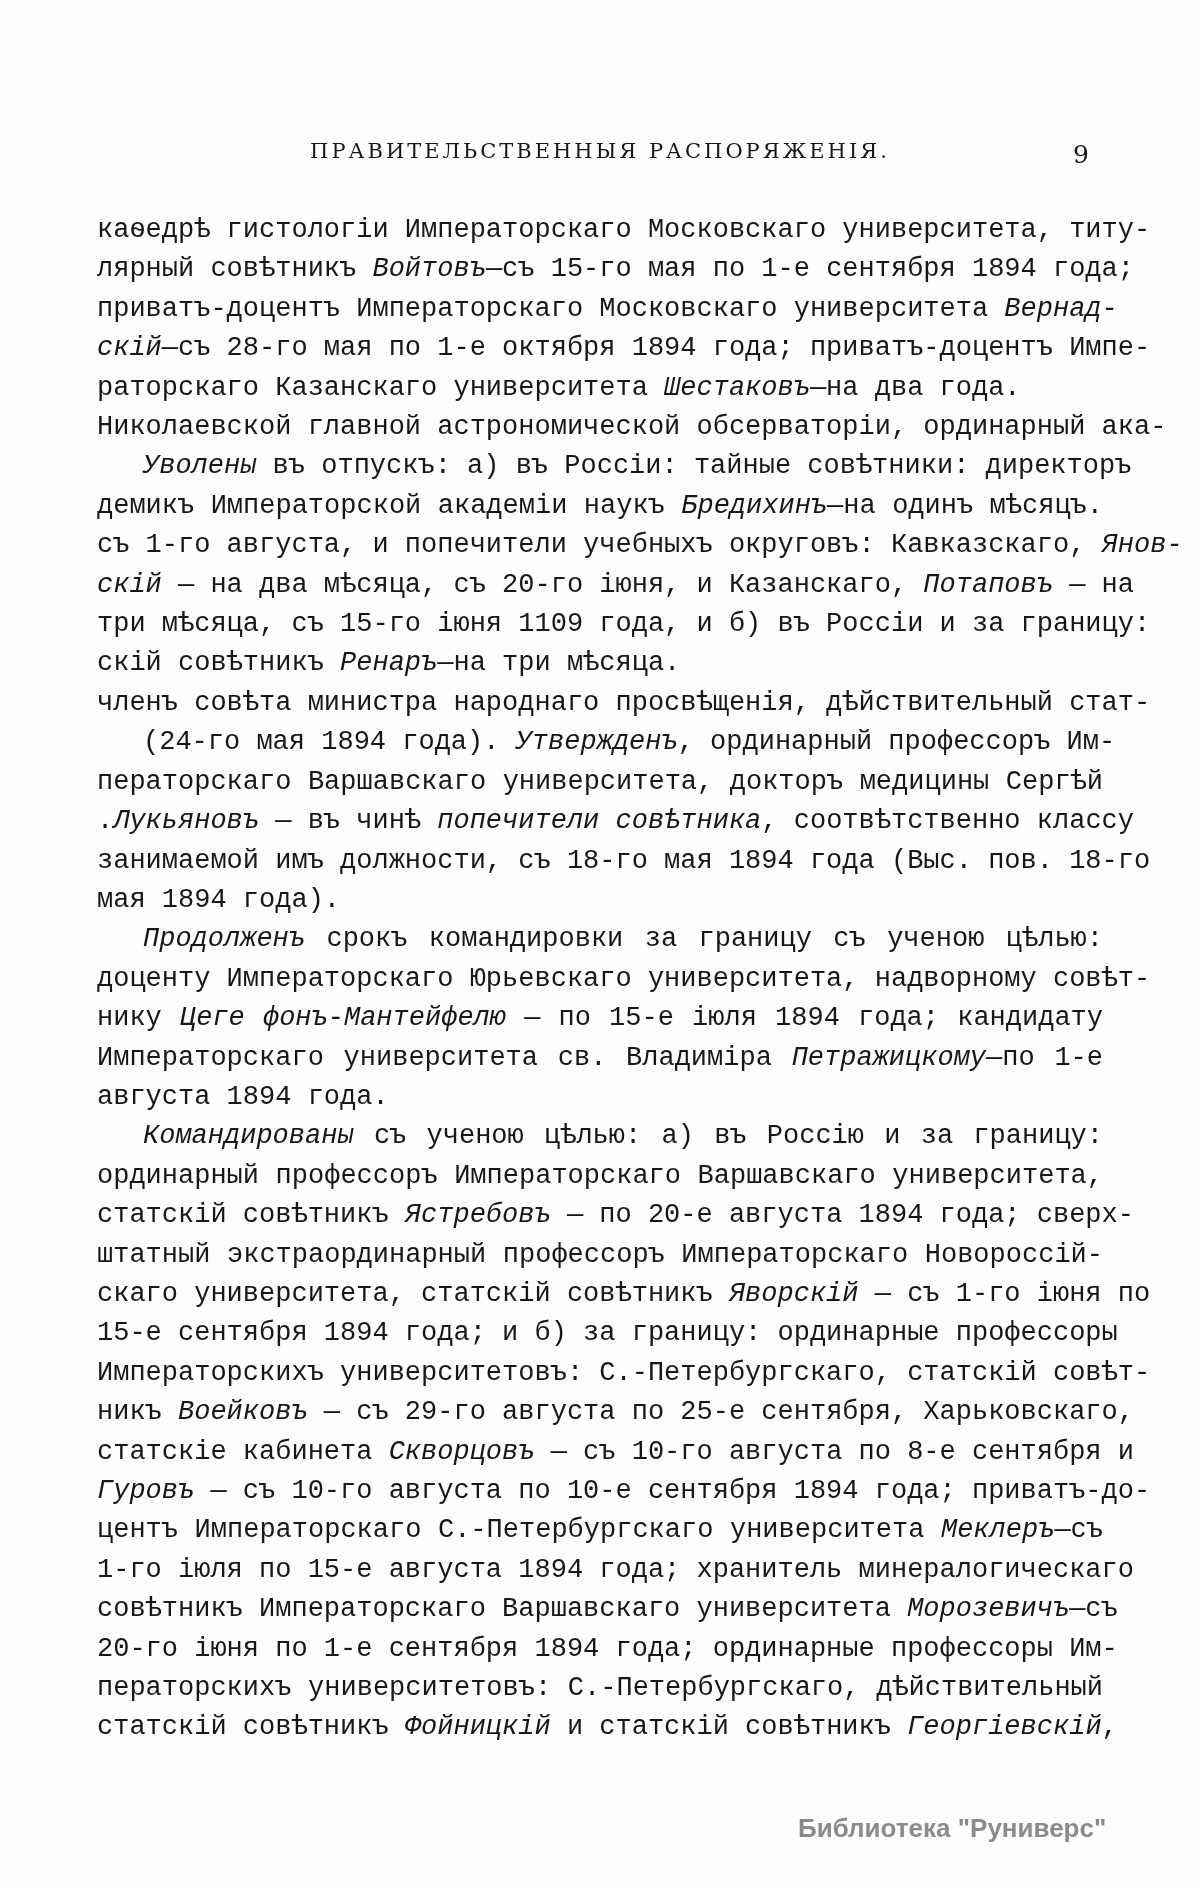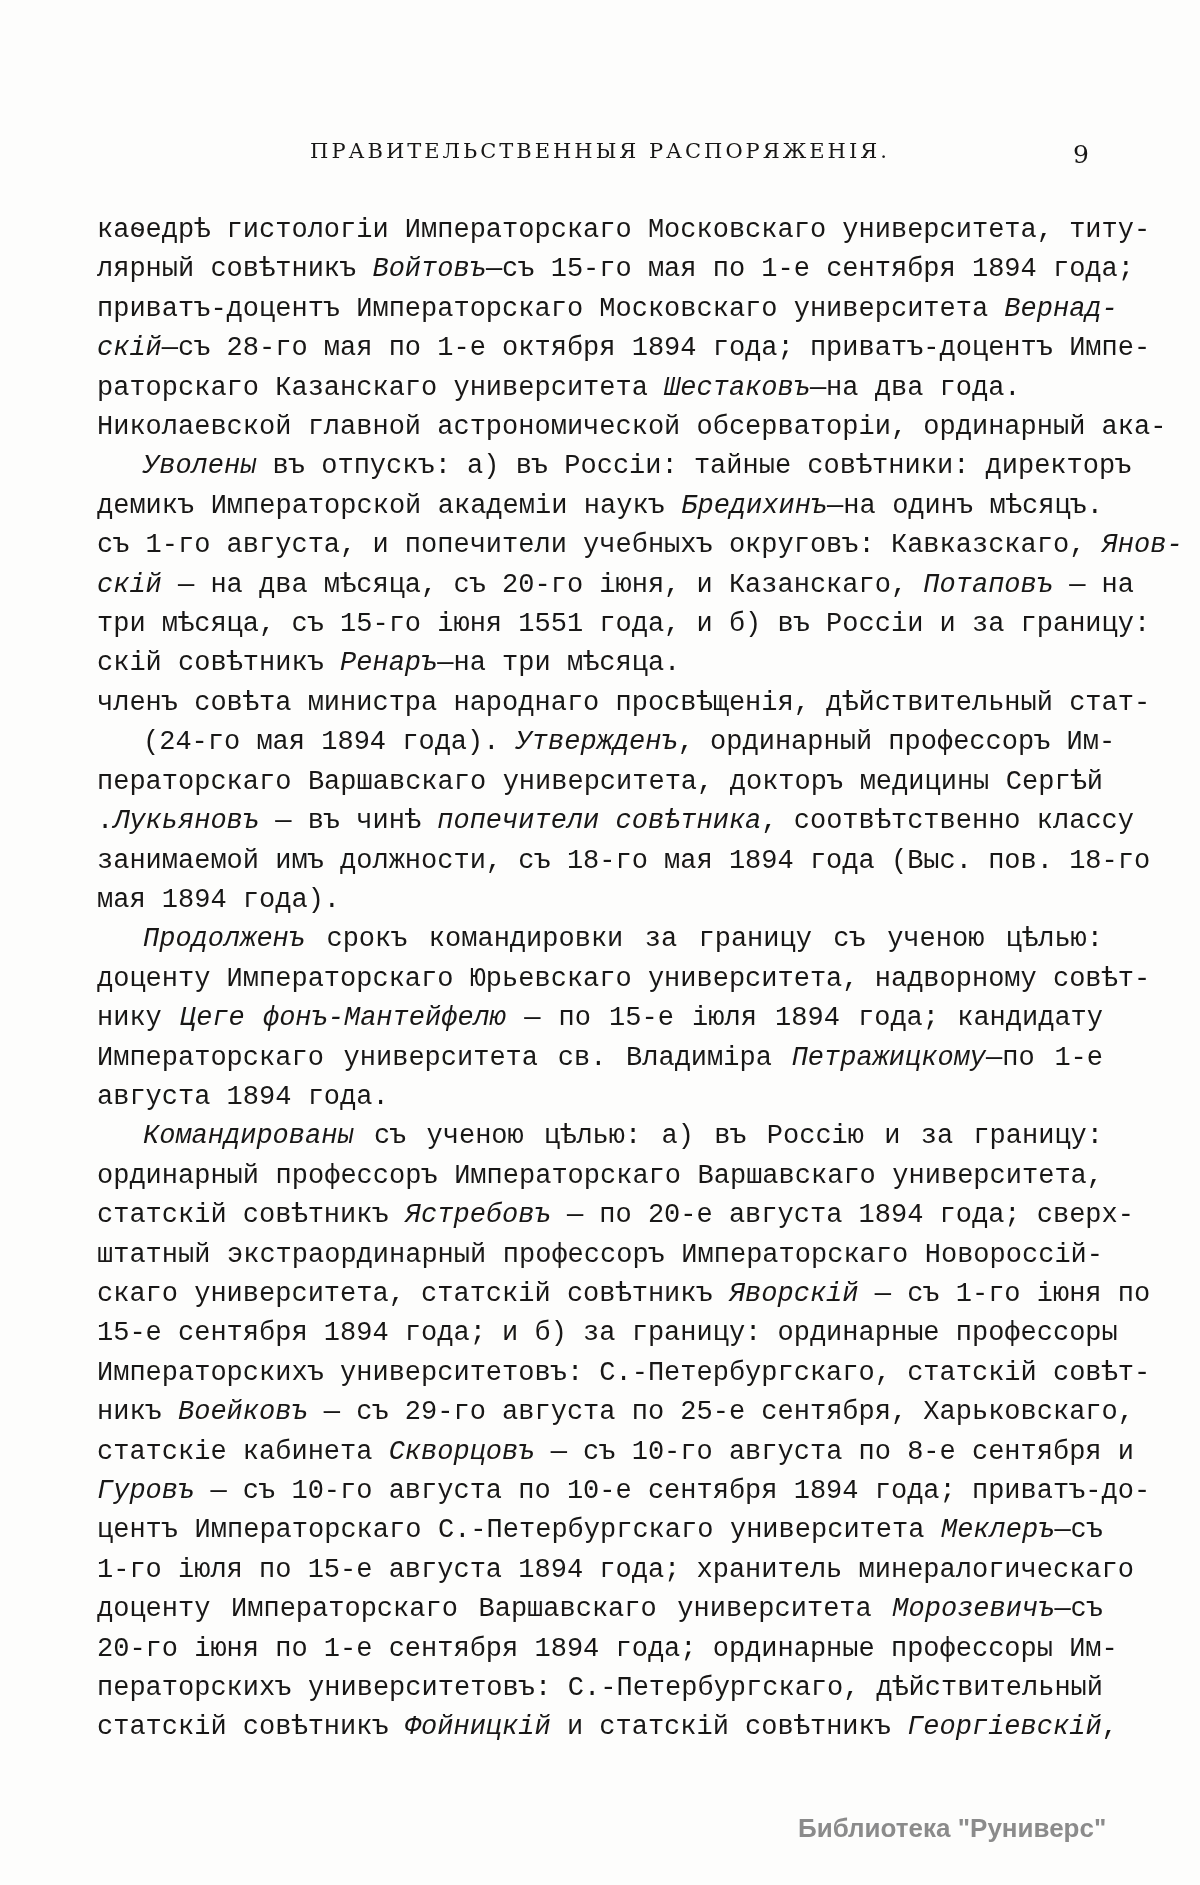--- a/index.html
+++ b/index.html
@@ -69,21 +69,21 @@
       <div class="line"><span>каѳедрѣ гистологіи Императорскаго Московскаго университета, титу-</span></div>
       <div class="line"><span>лярный совѣтникъ </span><span class="it">Войтовъ</span><span>—съ 15-го мая по 1-е сентября 1894 года;</span></div>
       <div class="line"><span>приватъ-доцентъ Императорскаго Московскаго университета </span><span class="it">Вернад-</span></div>
       <div class="line"><span class="it">скій</span><span>—съ 28-го мая по 1-е октября 1894 года; приватъ-доцентъ Импе-</span></div>
       <div class="line nojust"><span>раторскаго Казанскаго университета </span><span class="it">Шестаковъ</span><span>—на два года.</span></div>
       <div class="line"><span>Николаевской главной астрономической обсерваторіи, ординарный ака-</span></div>
       <div class="line indent"><span class="it">Уволены</span><span> въ отпускъ: а) въ Россіи: тайные совѣтники: директоръ</span></div>
       <div class="line"><span>демикъ Императорской академіи наукъ </span><span class="it">Бредихинъ</span><span>—на одинъ мѣсяцъ.</span></div>
       <div class="line"><span>съ 1-го августа, и попечители учебныхъ округовъ: Кавказскаго, </span><span class="it">Янов-</span></div>
       <div class="line"><span class="it">скій</span><span> — на два мѣсяца, съ 20-го іюня, и Казанскаго, </span><span class="it">Потаповъ</span><span> — на</span></div>
-      <div class="line"><span>три мѣсяца, съ 15-го іюня 1551 года, и б) въ Россіи и за границу:</span></div>
+      <div class="line"><span>три мѣсяца, съ 15-го іюня 1109 года, и б) въ Россіи и за границу:</span></div>
       <div class="line nojust"><span>скій совѣтникъ </span><span class="it">Ренаръ</span><span>—на три мѣсяца.</span></div>
       <div class="line"><span>членъ совѣта министра народнаго просвѣщенія, дѣйствительный стат-</span></div>
       <div class="line indent"><span>(24-го мая 1894 года). </span><span class="it">Утвержденъ</span><span>, ординарный профессоръ Им-</span></div>
       <div class="line"><span>ператорскаго Варшавскаго университета, докторъ медицины Сергѣй</span></div>
       <div class="line"><span>.</span><span class="it">Лукьяновъ</span><span> — въ чинѣ </span><span class="it">попечители совѣтника</span><span>, соотвѣтственно классу</span></div>
       <div class="line"><span>занимаемой имъ должности, съ 18-го мая 1894 года (Выс. пов. 18-го</span></div>
       <div class="line nojust"><span>мая 1894 года).</span></div>
       <div class="line indent"><span class="it">Продолженъ</span><span> срокъ командировки за границу съ ученою цѣлью:</span></div>
       <div class="line"><span>доценту Императорскаго Юрьевскаго университета, надворному совѣт-</span></div>
       <div class="line"><span>нику </span><span class="it">Цеге фонъ-Мантейфелю</span><span> — по 15-е іюля 1894 года; кандидату</span></div>
@@ -94,21 +94,21 @@
       <div class="line"><span>статскій совѣтникъ </span><span class="it">Ястребовъ</span><span> — по 20-е августа 1894 года; сверх-</span></div>
       <div class="line"><span>штатный экстраординарный профессоръ Императорскаго Новороссій-</span></div>
       <div class="line"><span>скаго университета, статскій совѣтникъ </span><span class="it">Яворскій</span><span> — съ 1-го іюня по</span></div>
       <div class="line"><span>15-е сентября 1894 года; и б) за границу: ординарные профессоры</span></div>
       <div class="line"><span>Императорскихъ университетовъ: С.-Петербургскаго, статскій совѣт-</span></div>
       <div class="line"><span>никъ </span><span class="it">Воейковъ</span><span> — съ 29-го августа по 25-е сентября, Харьковскаго,</span></div>
       <div class="line"><span>статскіе кабинета </span><span class="it">Скворцовъ</span><span> — съ 10-го августа по 8-е сентября и</span></div>
       <div class="line"><span class="it">Гуровъ</span><span> — съ 10-го августа по 10-е сентября 1894 года; приватъ-до-</span></div>
       <div class="line"><span>центъ Императорскаго С.-Петербургскаго университета </span><span class="it">Меклеръ</span><span>—съ</span></div>
       <div class="line"><span>1-го іюля по 15-е августа 1894 года; хранитель минералогическаго</span></div>
-      <div class="line"><span>доценту Императорскаго Варшавскаго университета </span><span class="it">Морозевичъ</span><span>—съ</span></div>
+      <div class="line"><span>совѣтникъ Императорскаго Варшавскаго университета </span><span class="it">Морозевичъ</span><span>—съ</span></div>
       <div class="line"><span>20-го іюня по 1-е сентября 1894 года; ординарные профессоры Им-</span></div>
       <div class="line"><span>ператорскихъ университетовъ: С.-Петербургскаго, дѣйствительный</span></div>
       <div class="line"><span>статскій совѣтникъ </span><span class="it">Фойницкій</span><span> и статскій совѣтникъ </span><span class="it">Георгіевскій</span><span>,</span></div>
     </div>
 
   <div class="watermark">Библиотека "Руниверс"</div>
 
 </div>
 
 </body></html>

